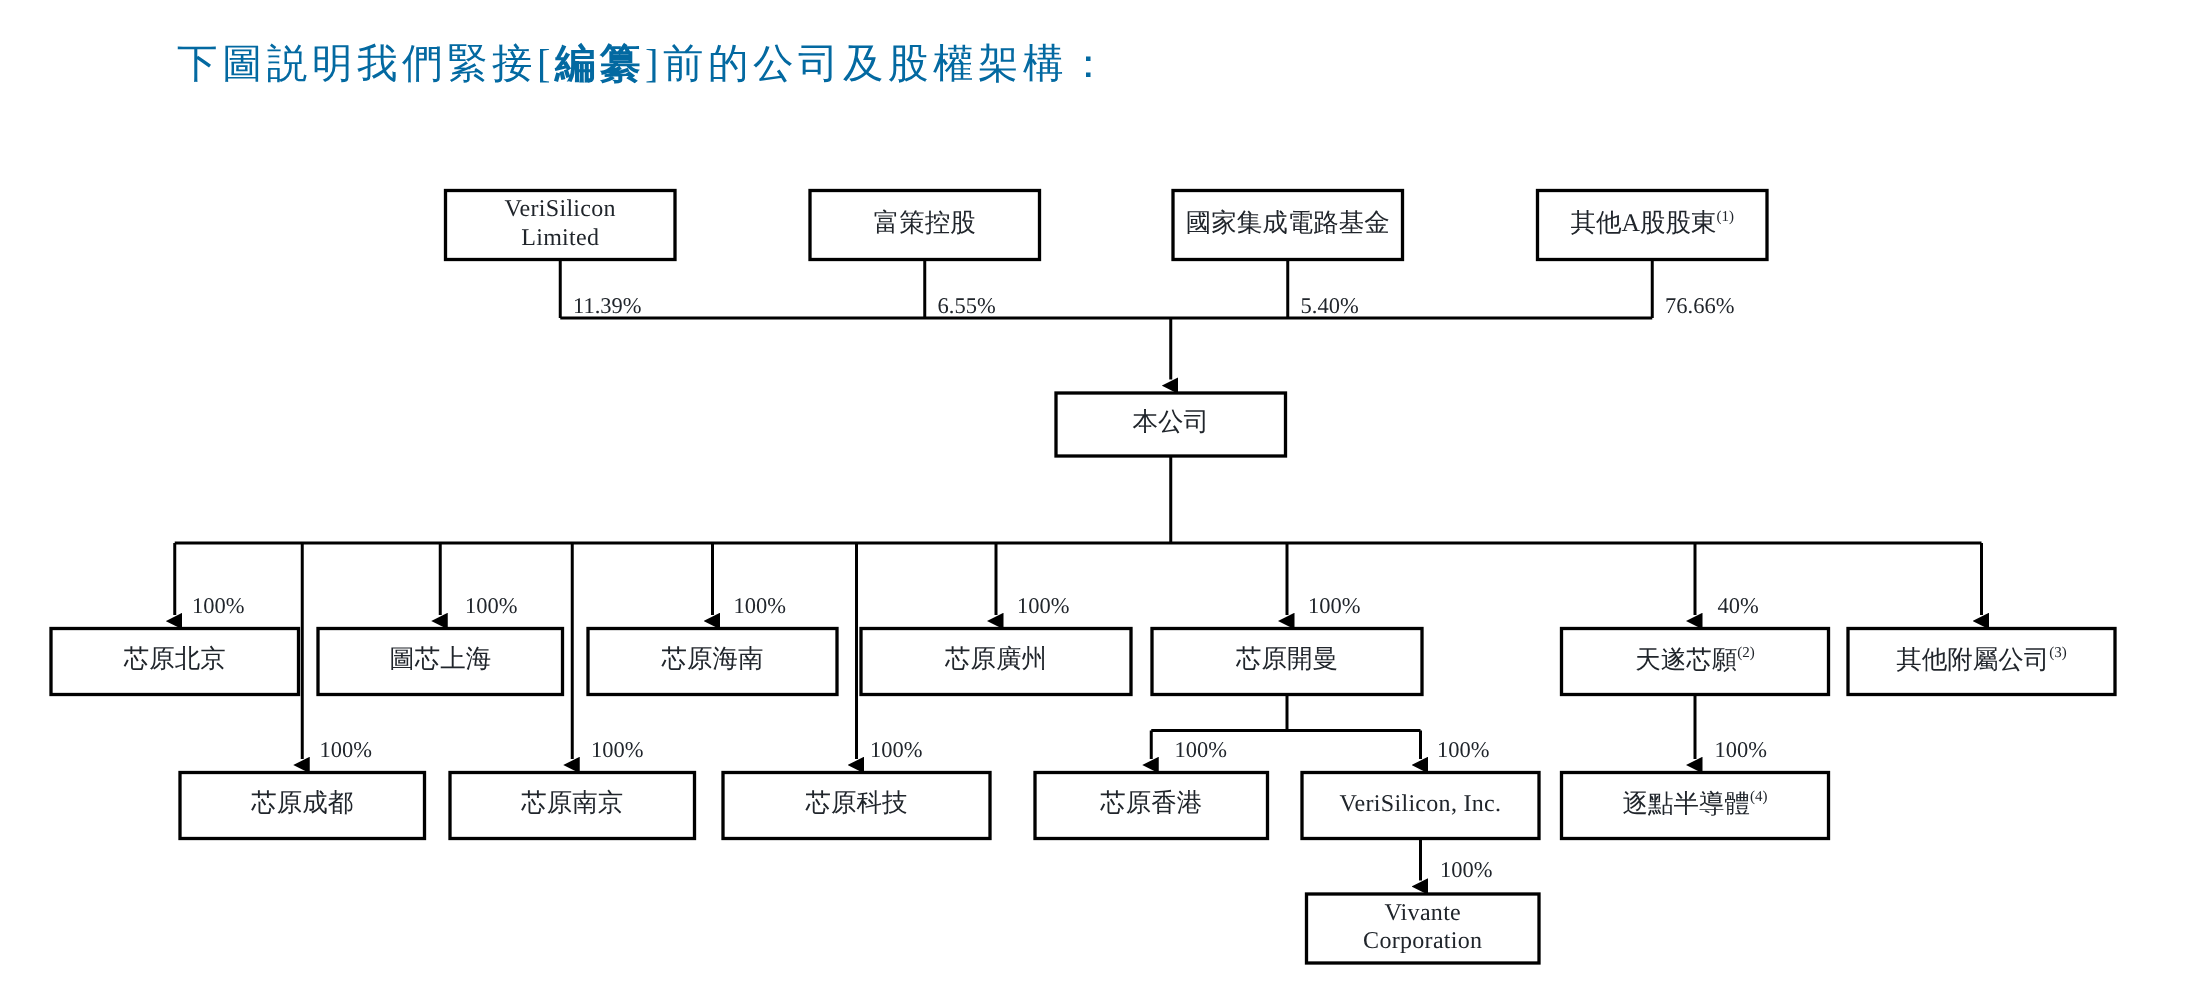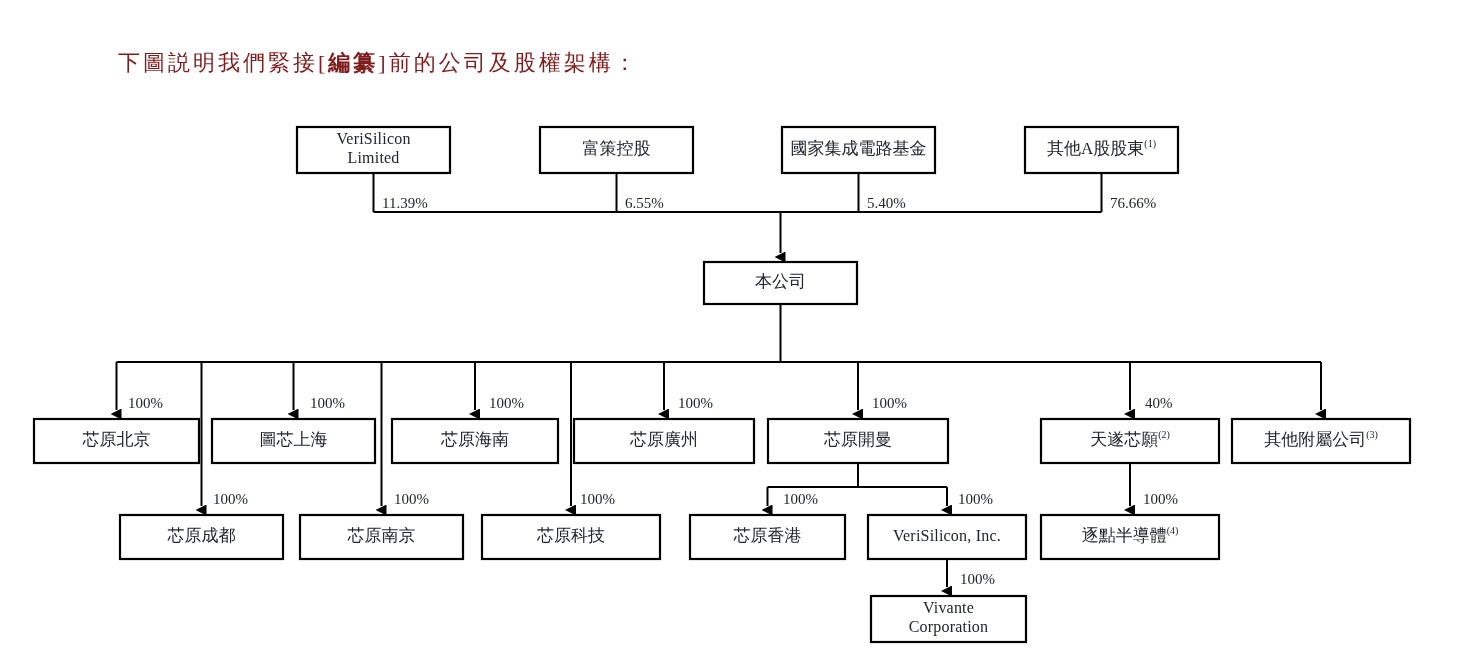--- a/index.html
+++ b/index.html
@@ -6,24 +6,24 @@
   body{
     width:1472px;height:656px;
     background:#ffffff;
     font-family:"Liberation Serif","DejaVu Serif",serif;
     color:#1a1a1a;
     overflow:hidden;
   }
   #page{position:relative;width:1472px;height:656px;}
   #title{
     position:absolute;
-    left:118px; top:48px;
-    font-size:22px;
+    left:118px; top:24px;
+    font-size:27px;
     letter-spacing:3px;
-    color:#7f1d1d;
+    color:#0369a1;
     white-space:nowrap;
   }
   #title b{font-weight:bold;}
   svg#chart{position:absolute;left:0;top:0;width:1472px;height:656px;}
   .box-rect{fill:#ffffff;stroke:#000000;stroke-width:2.2;}
   .conn{stroke:#000000;stroke-width:2;fill:none;}
   .box-label{
     font-family:"Liberation Serif","DejaVu Serif",serif;
     font-size:17px;
     fill:#20252b;

